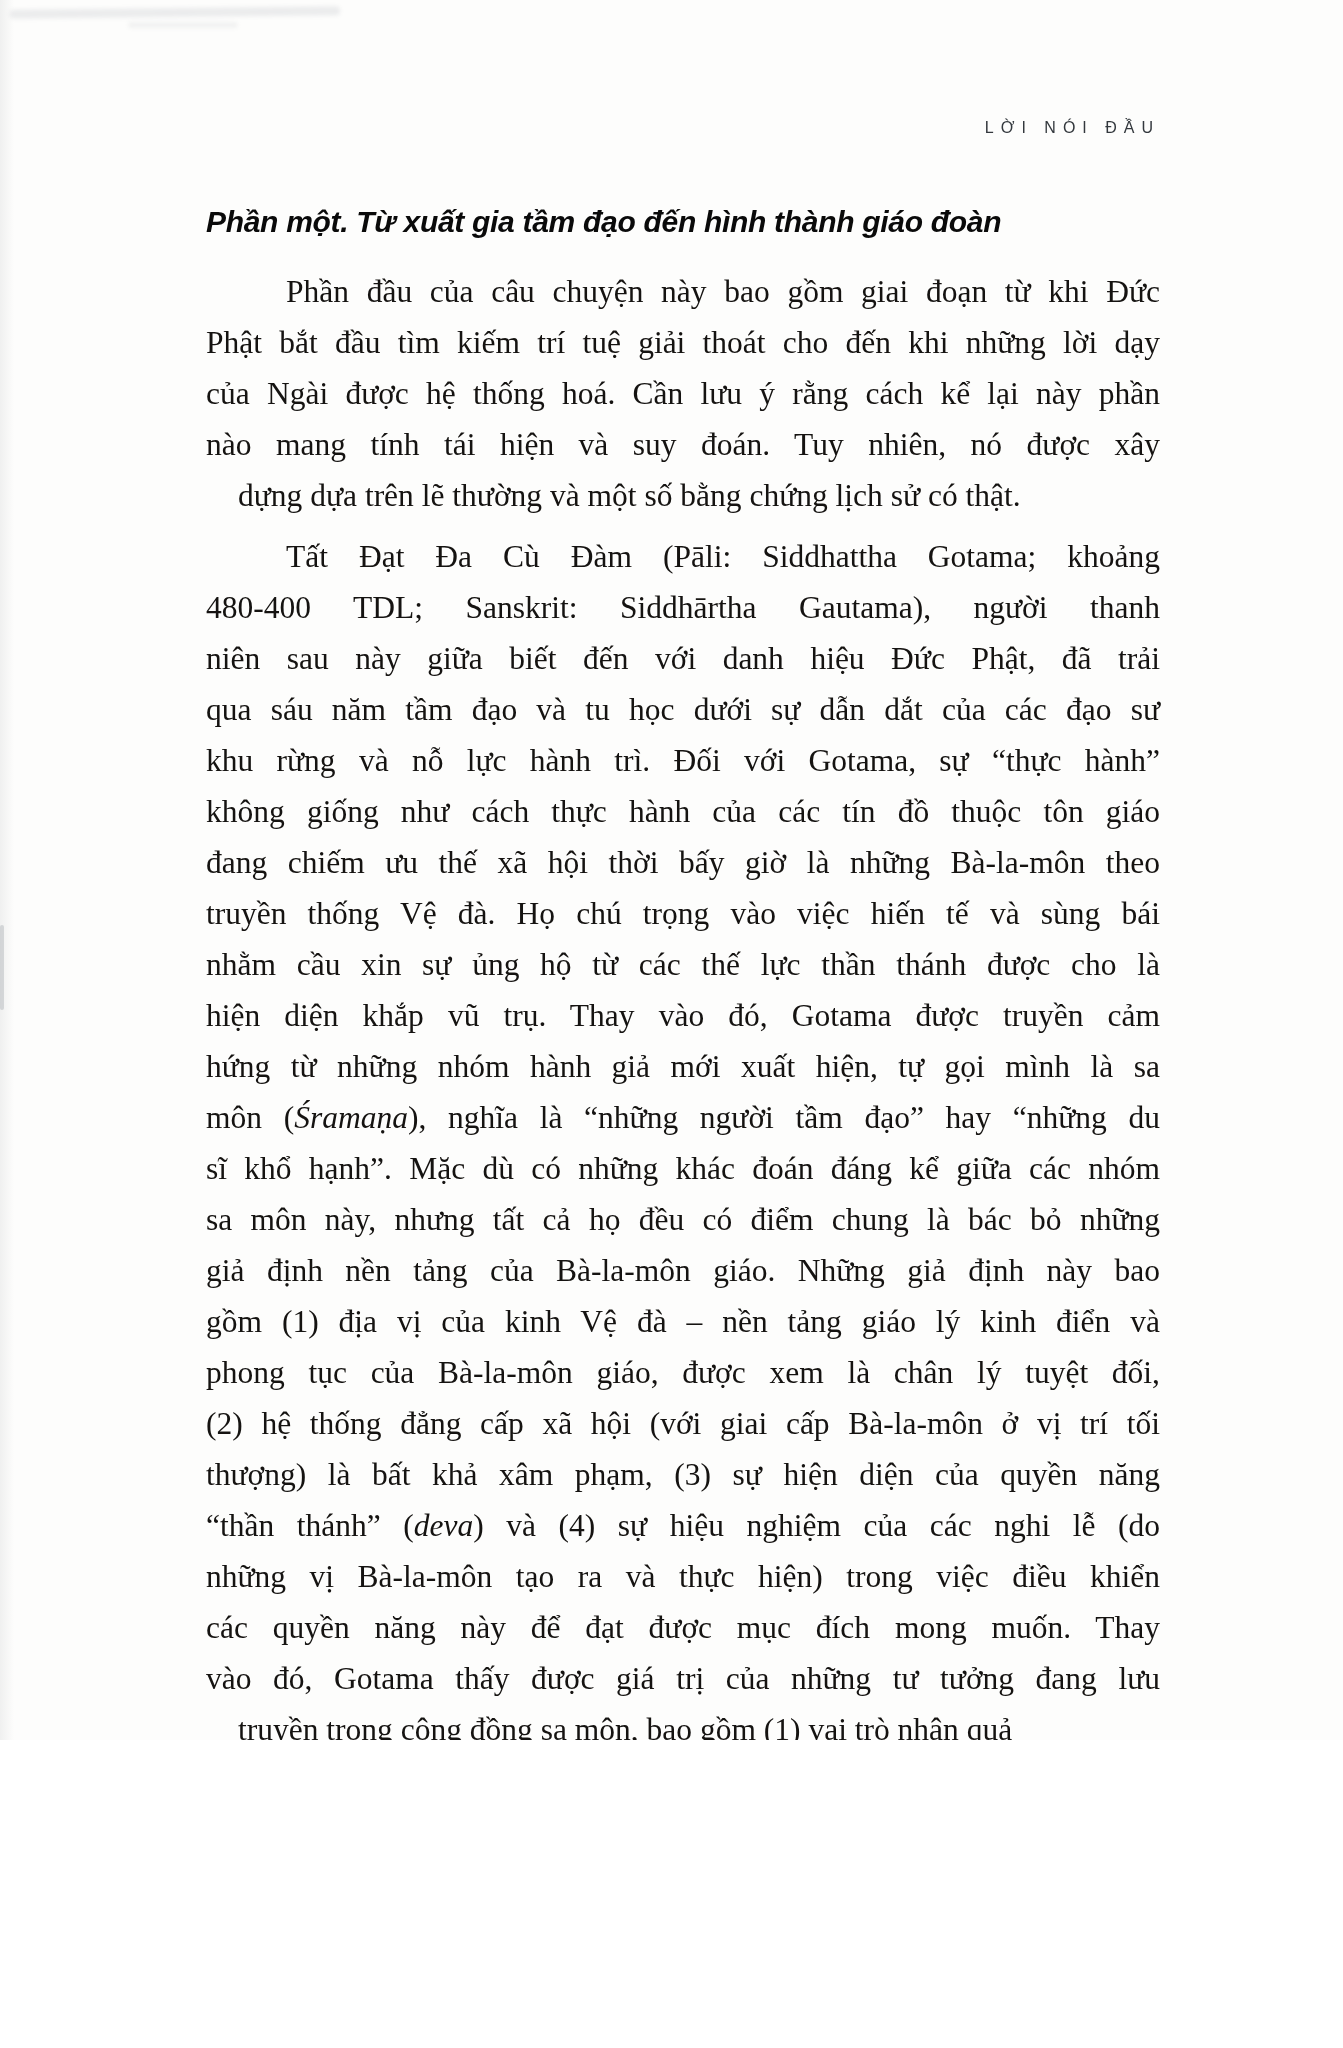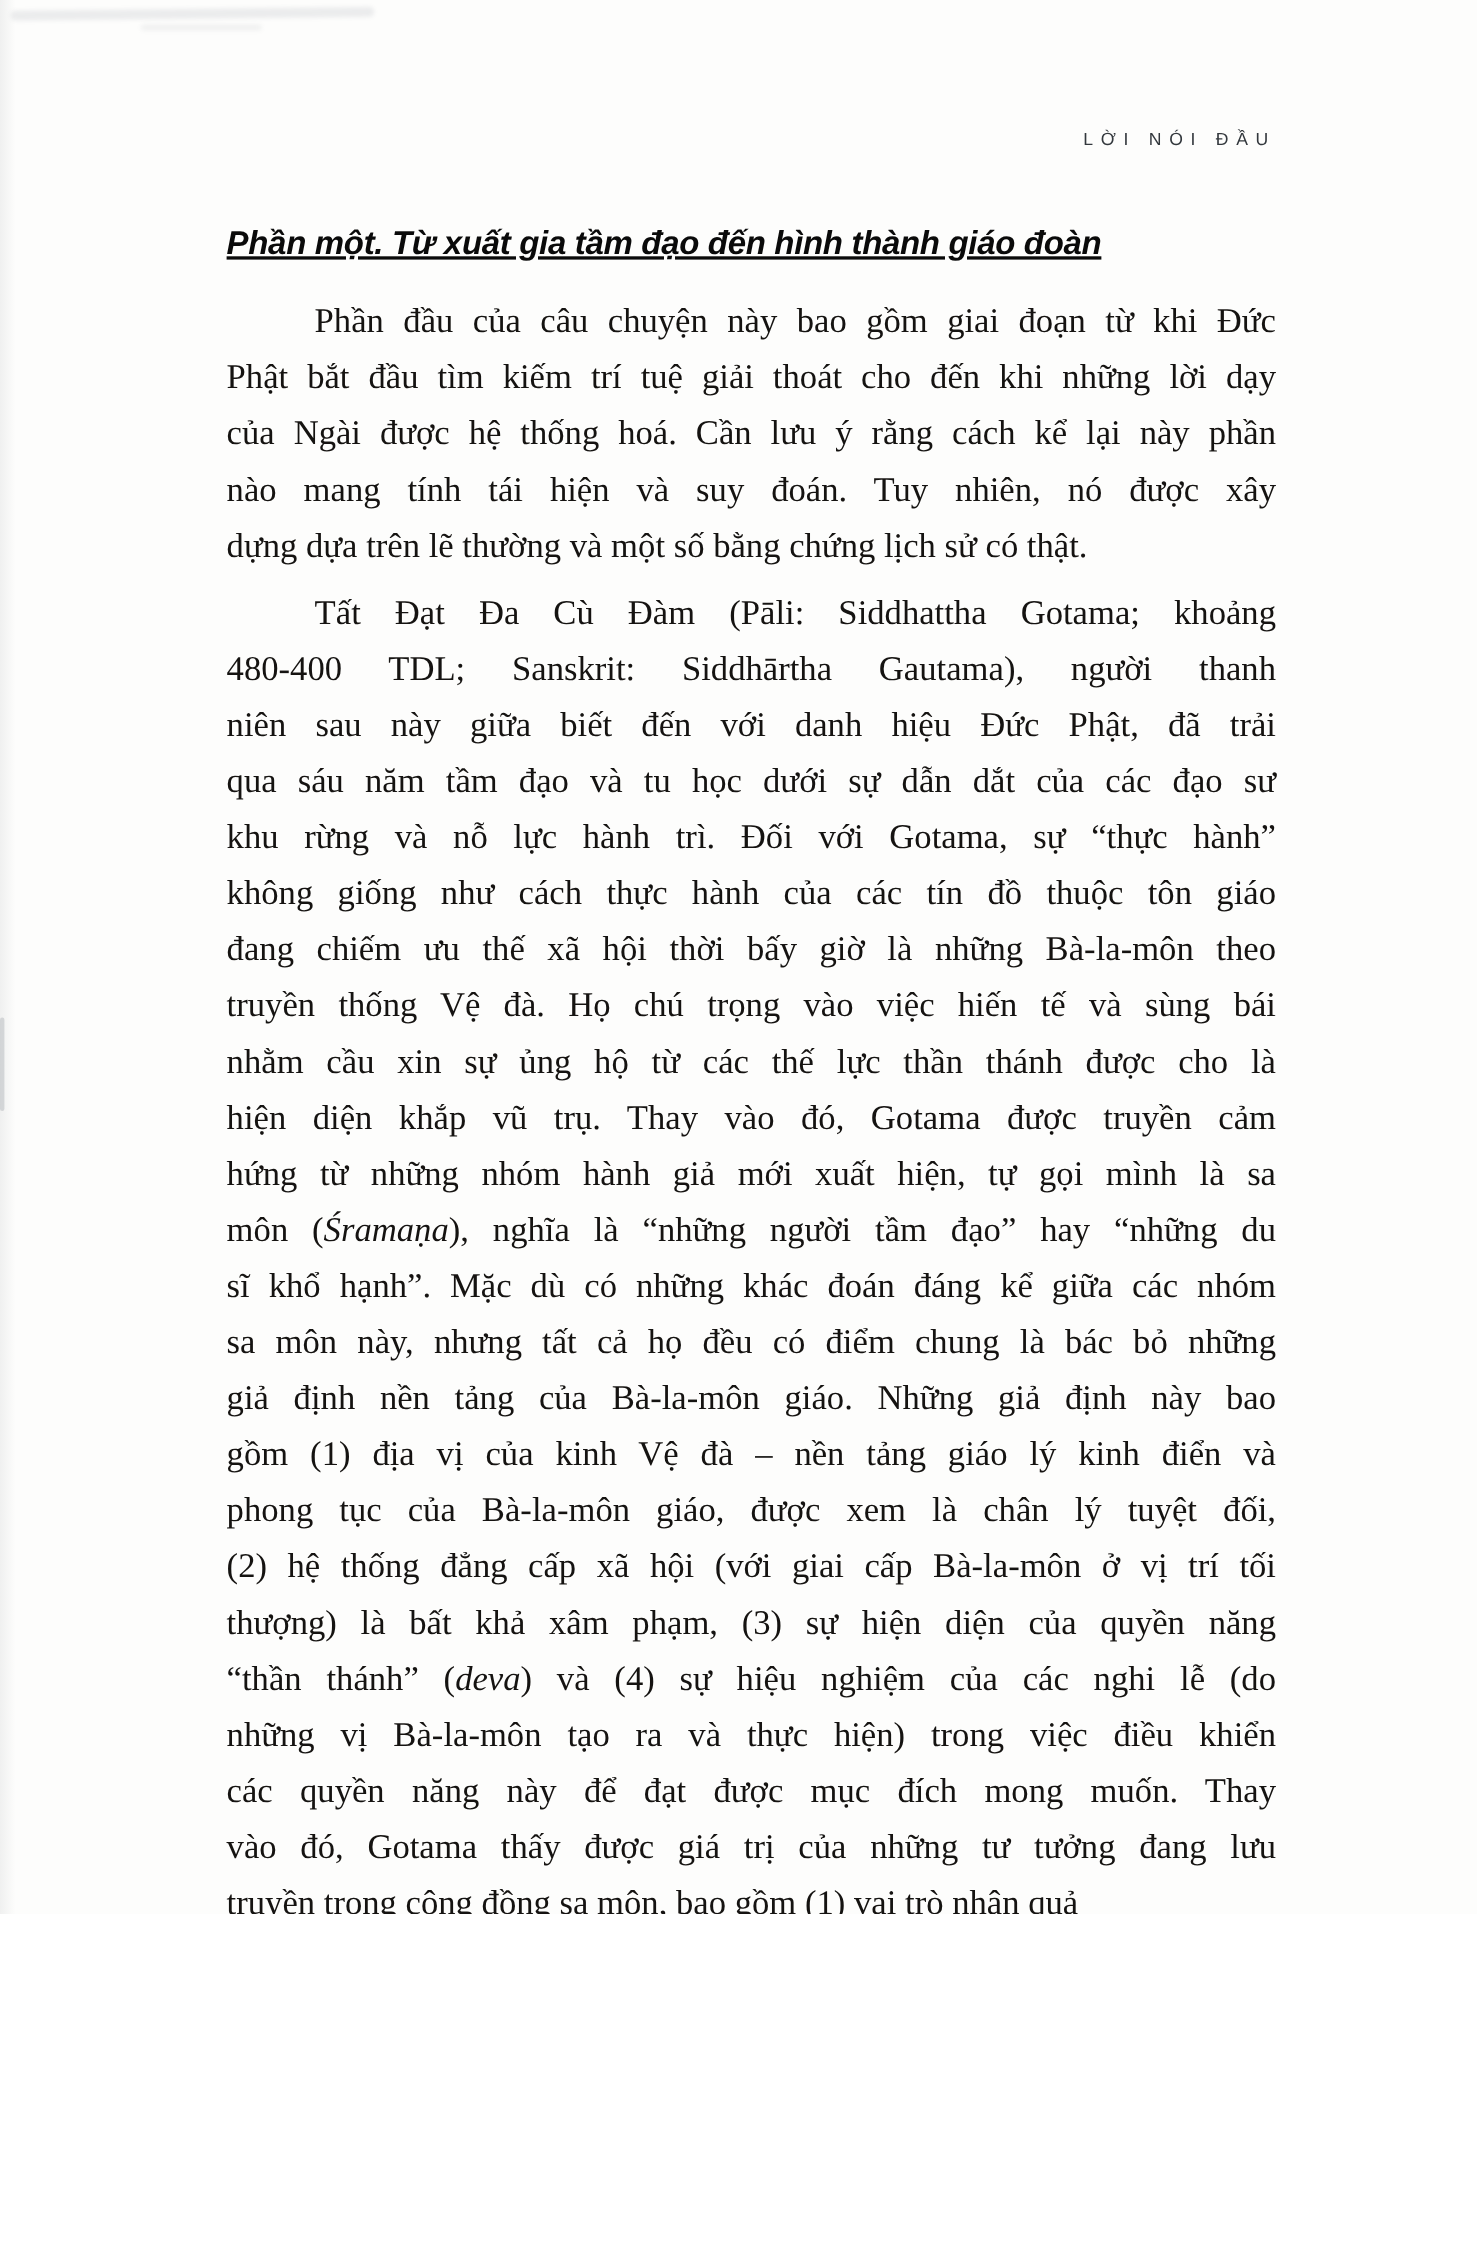--- a/index.html
+++ b/index.html
@@ -46,33 +46,32 @@
   .section-heading {
     margin: 0 0 22px 0;
     font-family: "Liberation Sans", sans-serif;
     font-style: italic;
     font-weight: bold;
     font-size: 30px;
     line-height: 44px;
     letter-spacing: -0.3px;
     color: #0a0a0a;
     white-space: nowrap;
-    text-decoration: underline;
   }
   .para + .para { margin-top: 10px; }
   .line {
     font-size: 31.5px;
     line-height: 51px;
     text-align: justify;
     text-align-last: justify;
     text-justify: inter-word;
     color: #151311;
   }
   .line.first { text-indent: 80px; }
-  .line.last { text-align-last: left; }
+  .line.last { text-align-last: left; margin-left: 32px; }
   .it { font-style: italic; }
   
   .smudge { position: absolute; pointer-events: none; }
   .smudge-top-1 {
     left: 10px; top: 8px; width: 330px; height: 9px;
     background: #6b7280; opacity: .12; filter: blur(2px);
     transform: rotate(-0.6deg); border-radius: 4px;
   }
   .smudge-top-2 {
     left: 128px; top: 22px; width: 110px; height: 6px;

